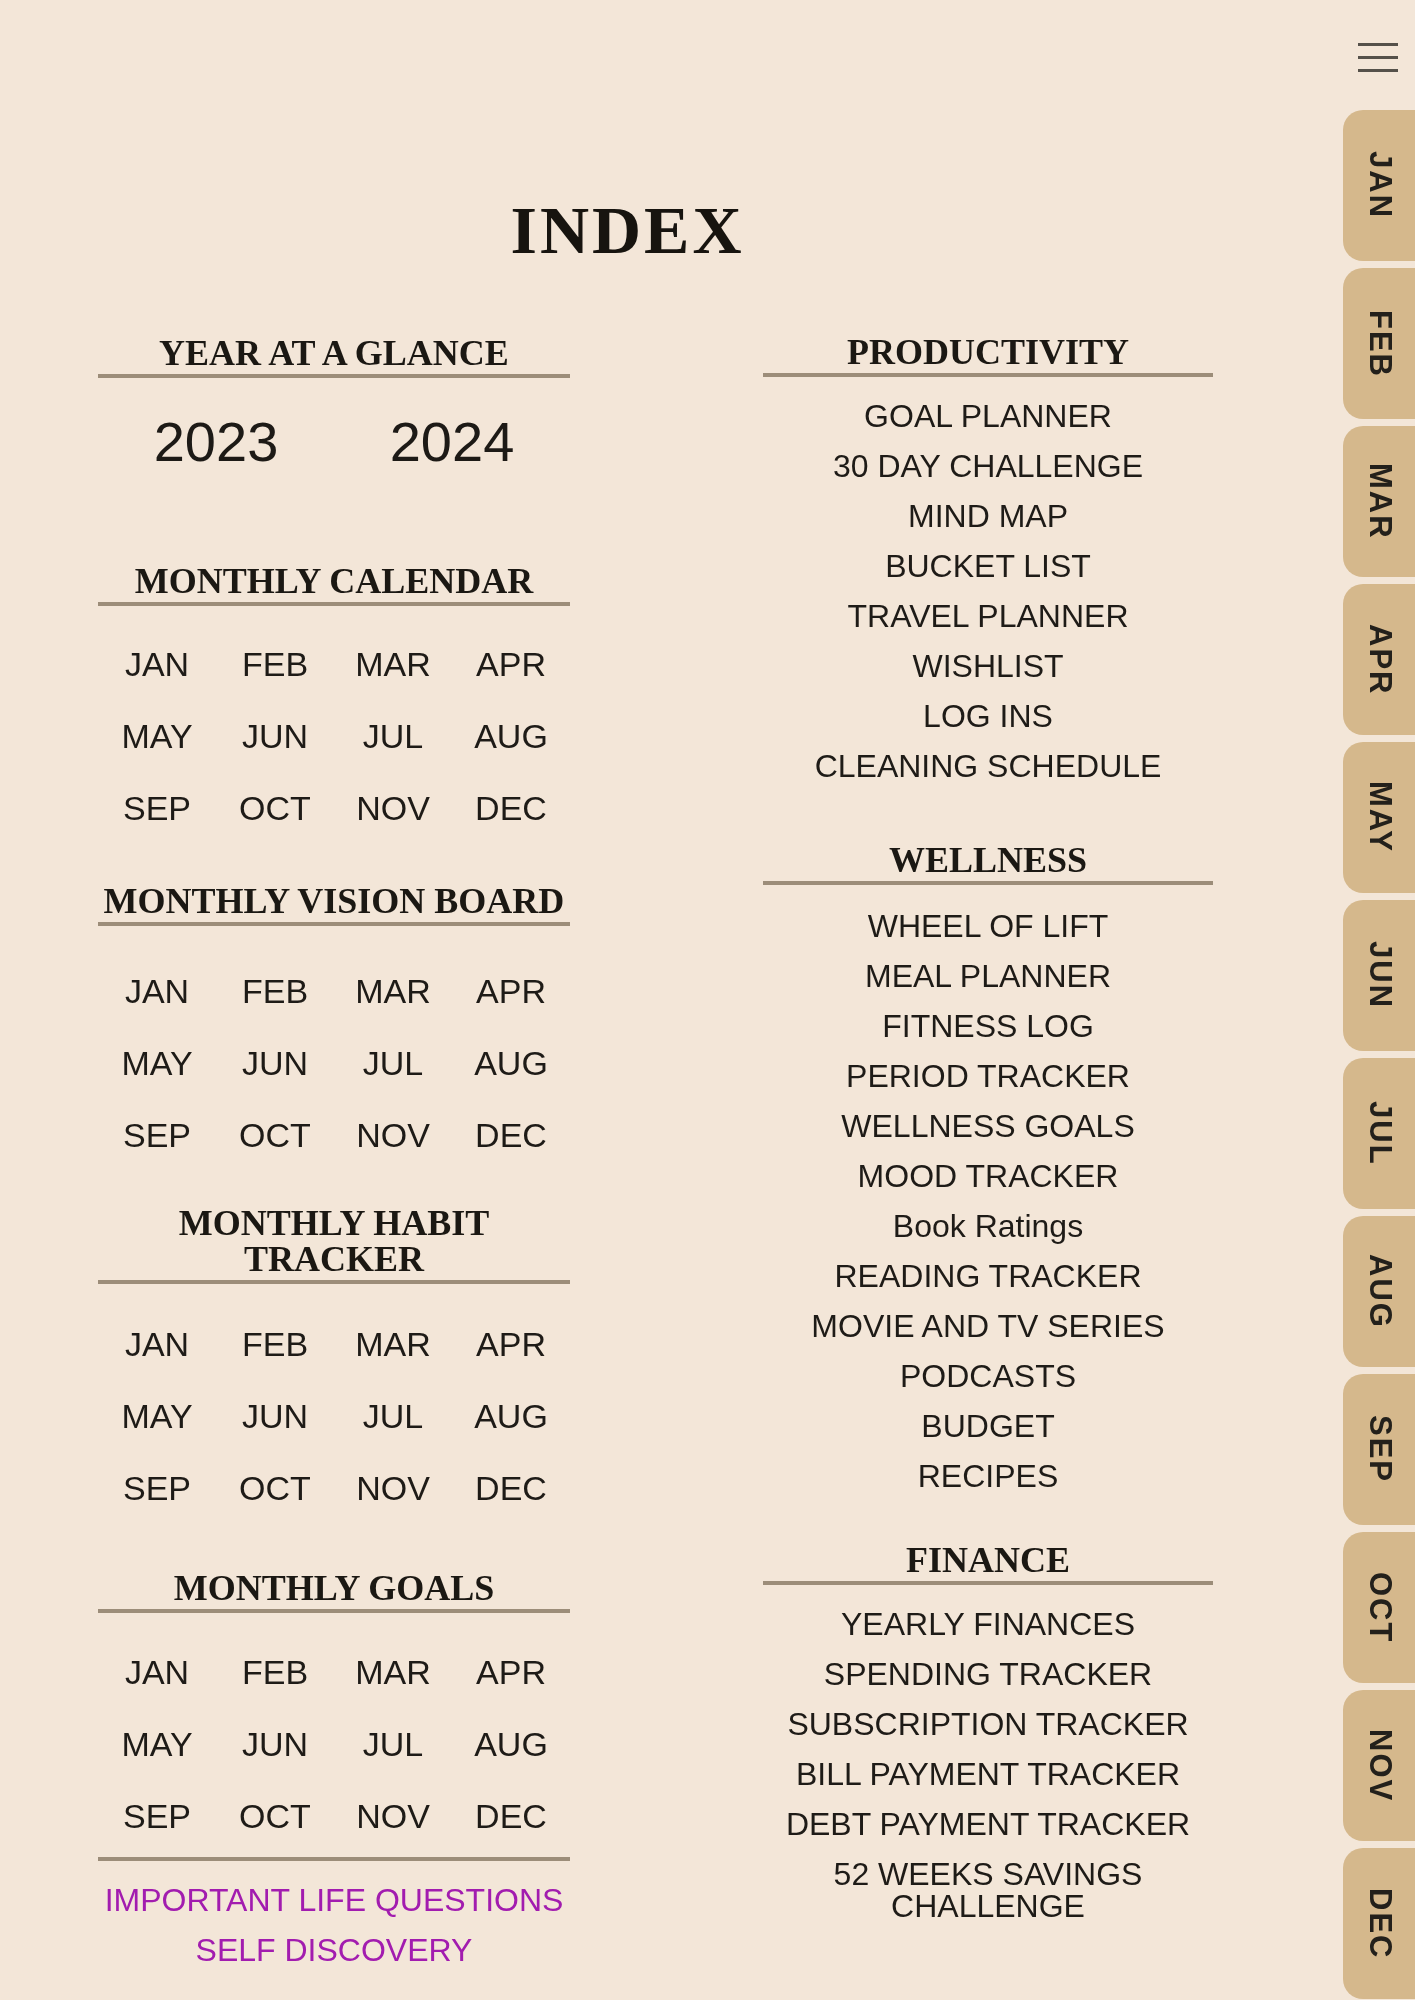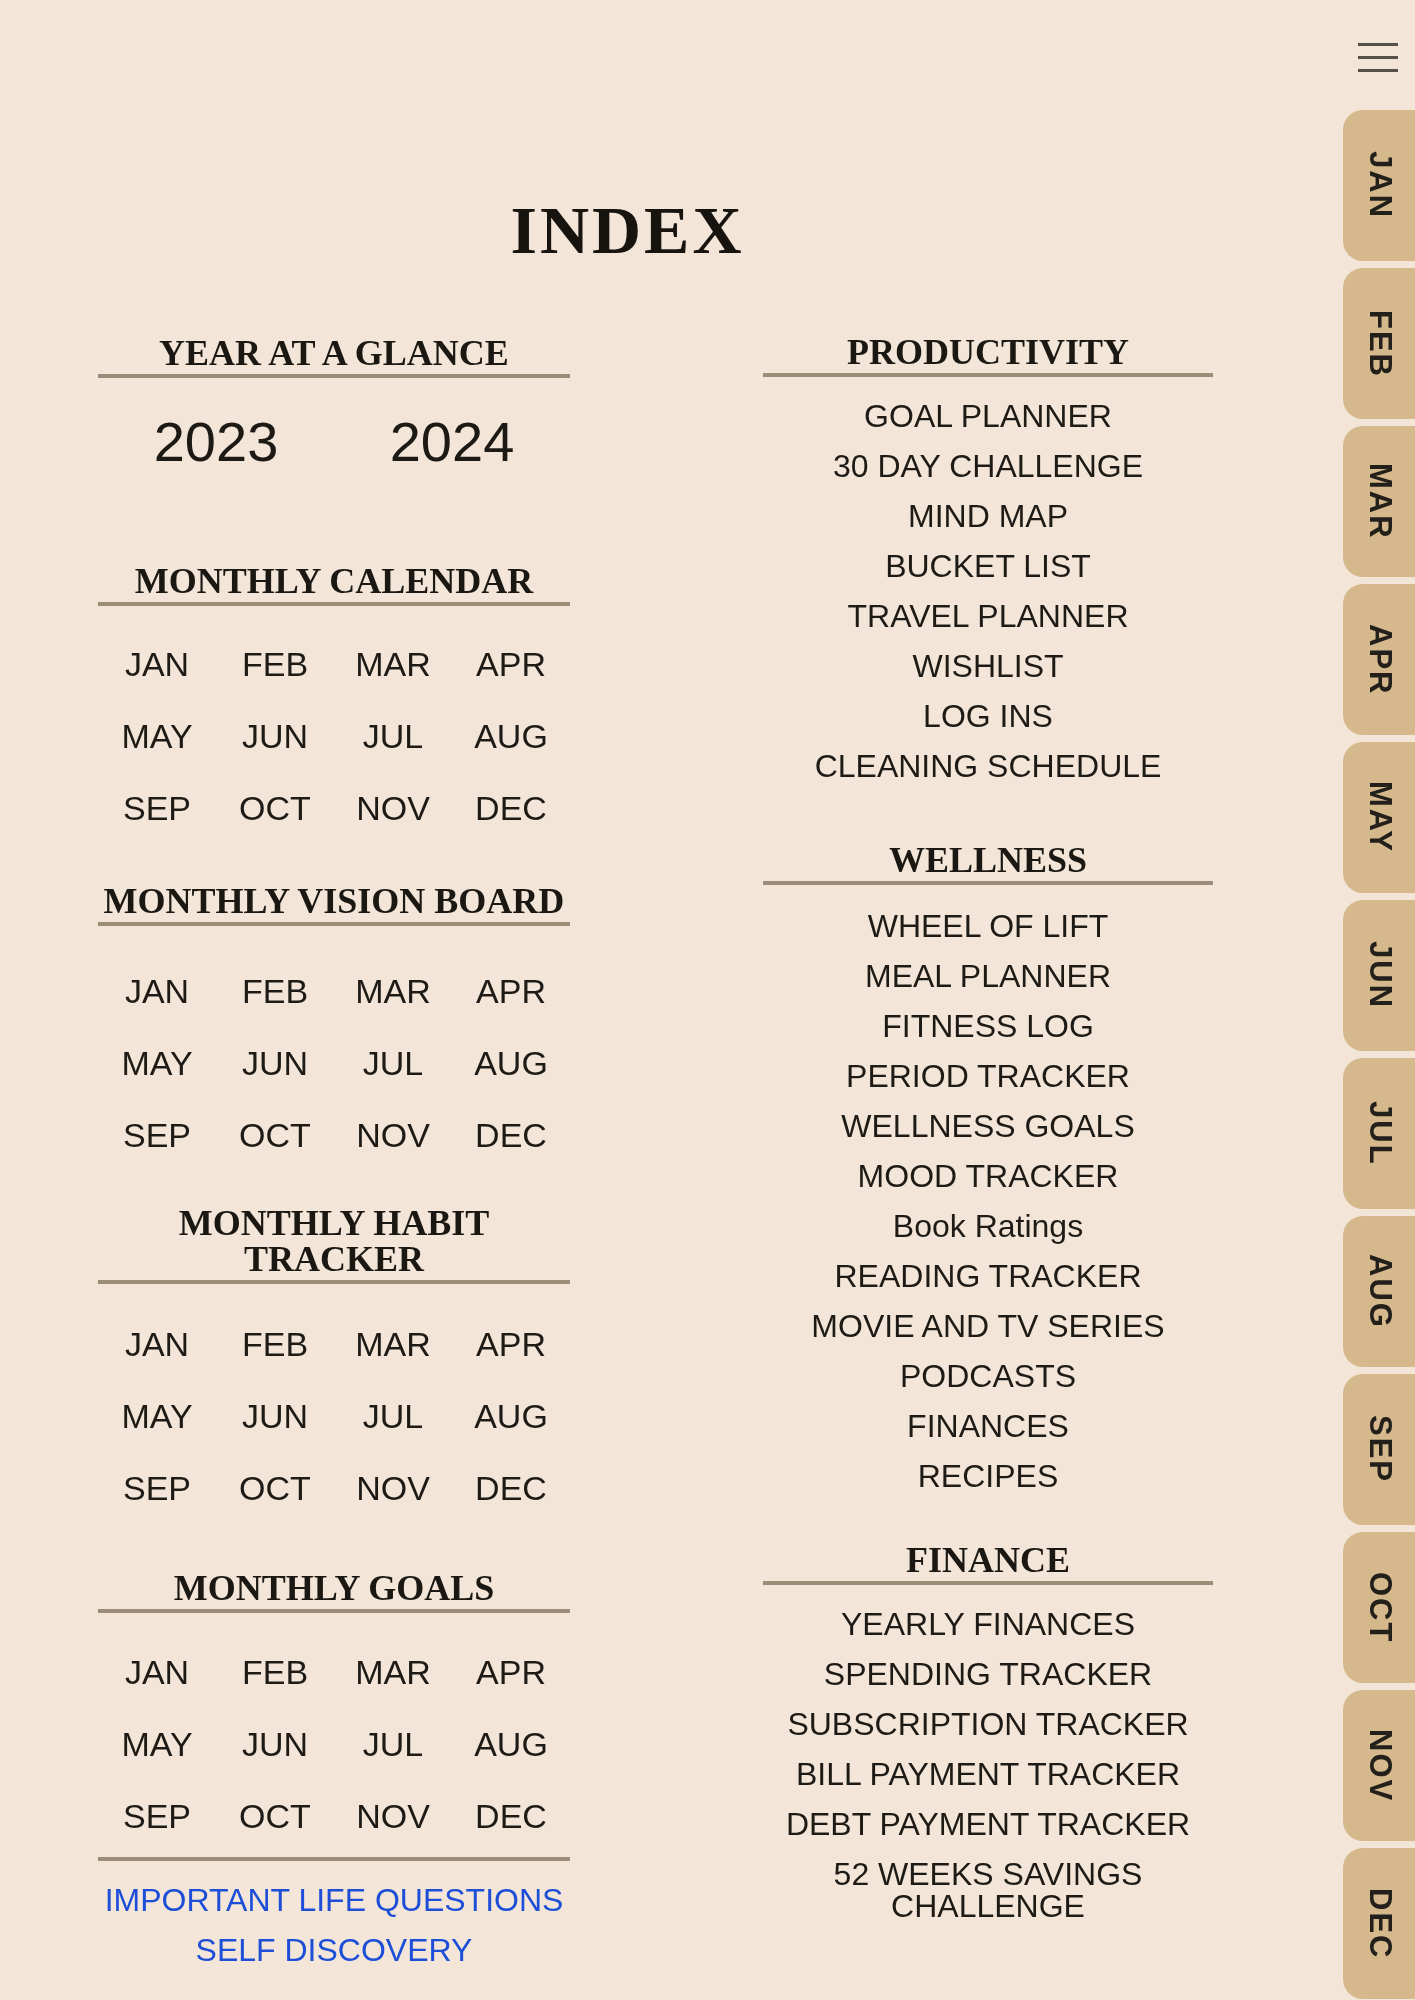--- a/index.html
+++ b/index.html
@@ -37,21 +37,21 @@
   .years{display:flex;margin-top:42px;}
   .year{flex:1;text-align:center;font-size:56px;line-height:44px;color:#1D1A16;cursor:pointer;}
   
   .mgrid{display:flex;flex-direction:column;gap:38px;}
   .mrow{display:flex;}
   .mcell{flex:1;text-align:center;font-size:34px;line-height:34px;color:#1E1B17;cursor:pointer;}
   
   .ilist{display:flex;flex-direction:column;gap:18px;}
   .ritem{text-align:center;font-size:32px;line-height:32px;color:#1E1B17;cursor:pointer;}
   
-  .blink{text-align:center;font-size:32px;line-height:32px;color:#1d4ed8;cursor:pointer;}
+  .blink{text-align:center;font-size:32px;line-height:32px;color:#a21caf;cursor:pointer;}
   
   .mt-yag{margin-top:319px;}
   .mt-cal{margin-top:99px;}
   .mt-grid-cal{margin-top:41px;}
   .mt-vis{margin-top:58px;}
   .mt-grid-vis{margin-top:48px;}
   .mt-hab{margin-top:53px;}
   .mt-grid-hab{margin-top:43px;}
   .mt-goa{margin-top:65px;}
   .mt-grid-goa{margin-top:42px;}
@@ -233,21 +233,21 @@
         <div class="ritem">WHEEL OF LIFT</div>
         <div class="ritem">MEAL PLANNER</div>
         <div class="ritem">FITNESS LOG</div>
         <div class="ritem">PERIOD TRACKER</div>
         <div class="ritem">WELLNESS GOALS</div>
         <div class="ritem">MOOD TRACKER</div>
         <div class="ritem">Book Ratings</div>
         <div class="ritem">READING TRACKER</div>
         <div class="ritem">MOVIE AND TV SERIES</div>
         <div class="ritem">PODCASTS</div>
-        <div class="ritem">FINANCES</div>
+        <div class="ritem">BUDGET</div>
         <div class="ritem">RECIPES</div>
       </div>
     </section>
 
     <section>
       <div class="sec-title mt-fin">FINANCE</div>
       <div class="rule"></div>
       <div class="ilist mt-list-fin">
         <div class="ritem">YEARLY FINANCES</div>
         <div class="ritem">SPENDING TRACKER</div>

